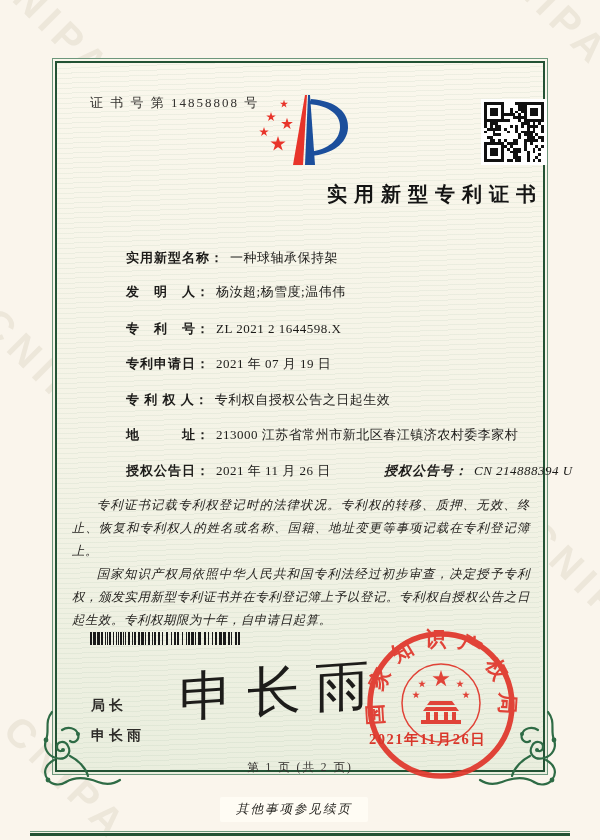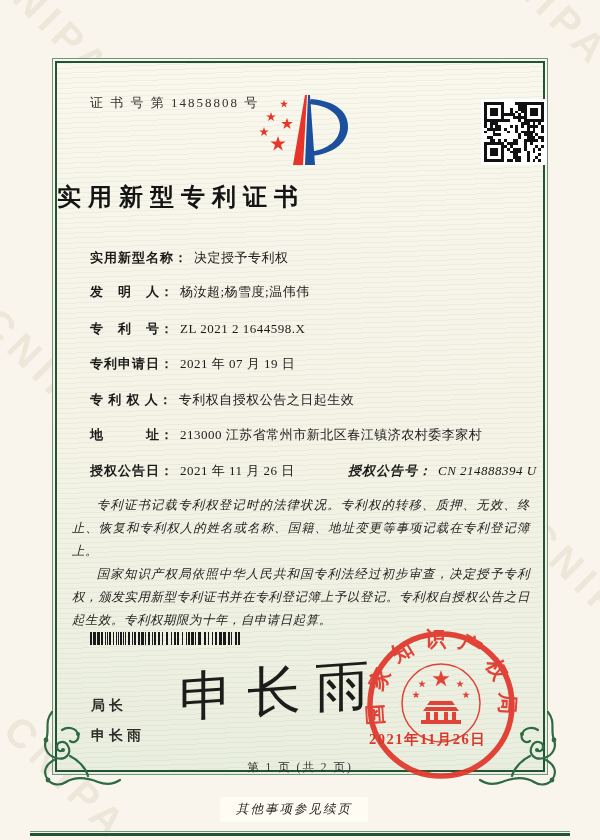--- a/index.html
+++ b/index.html
@@ -38,28 +38,28 @@
   }
   .logo { position:absolute; left:196px; top:28px; width:112px; height:80px; }
   .qr {
     position:absolute; left:424px; top:36px; width:66px; height:66px;
     background:#fff; padding:3px;
     display:grid; grid-template-columns:repeat(21,1fr); grid-template-rows:repeat(21,1fr);
   }
   .qr div.on { background:#111; }
   .title {
     position:absolute; left:0; top:118px; width:100%;
-    text-align:left; font-size:24px; font-weight:bold;
+    text-align:right; font-size:20px; font-weight:bold;
     letter-spacing:7px; color:#141414;
   }
   .field-row {
     position:absolute; left:33px; width:440px;
     font-size:13px; color:#1c1b19; white-space:nowrap;
   }
-  .field-label { font-weight:600; letter-spacing:1px; }
+  .field-label { font-weight:600; letter-spacing:1px;margin-left:36px; }
   .field-value { margin-left:6px; letter-spacing:0.5px; }
   .grant-right { position:absolute; left:258px; top:0;font-style:italic; }
   .body-text {
     position:absolute; left:15px; right:13px; top:431px;
     font-size:12.4px; line-height:23px; color:#24221f;
     text-align:justify; font-style:italic; letter-spacing:0.6px;
   }
   .body-text p { text-indent:2em; }
   .barcode {
     position:absolute; left:33px; top:569px; width:156px; height:13px;
@@ -567,21 +567,21 @@
         <div></div>
         <div class="on"></div>
         <div></div>
         <div class="on"></div>
         <div></div>
       </div>
 
     <div class="title">实用新型专利证书</div>
 
     <div class="field-row" style="top:186px">
-      <span class="field-label">实用新型名称：</span><span class="field-value">决定授予专利权</span>
+      <span class="field-label">实用新型名称：</span><span class="field-value">一种球轴承保持架</span>
     </div>
     <div class="field-row" style="top:220px">
       <span class="field-label">发　明　人：</span><span class="field-value">杨汝超;杨雪度;温伟伟</span>
     </div>
     <div class="field-row" style="top:257px">
       <span class="field-label">专　利　号：</span><span class="field-value">ZL 2021 2 1644598.X</span>
     </div>
     <div class="field-row" style="top:292px">
       <span class="field-label">专利申请日：</span><span class="field-value">2021 年 07 月 19 日</span>
     </div>

